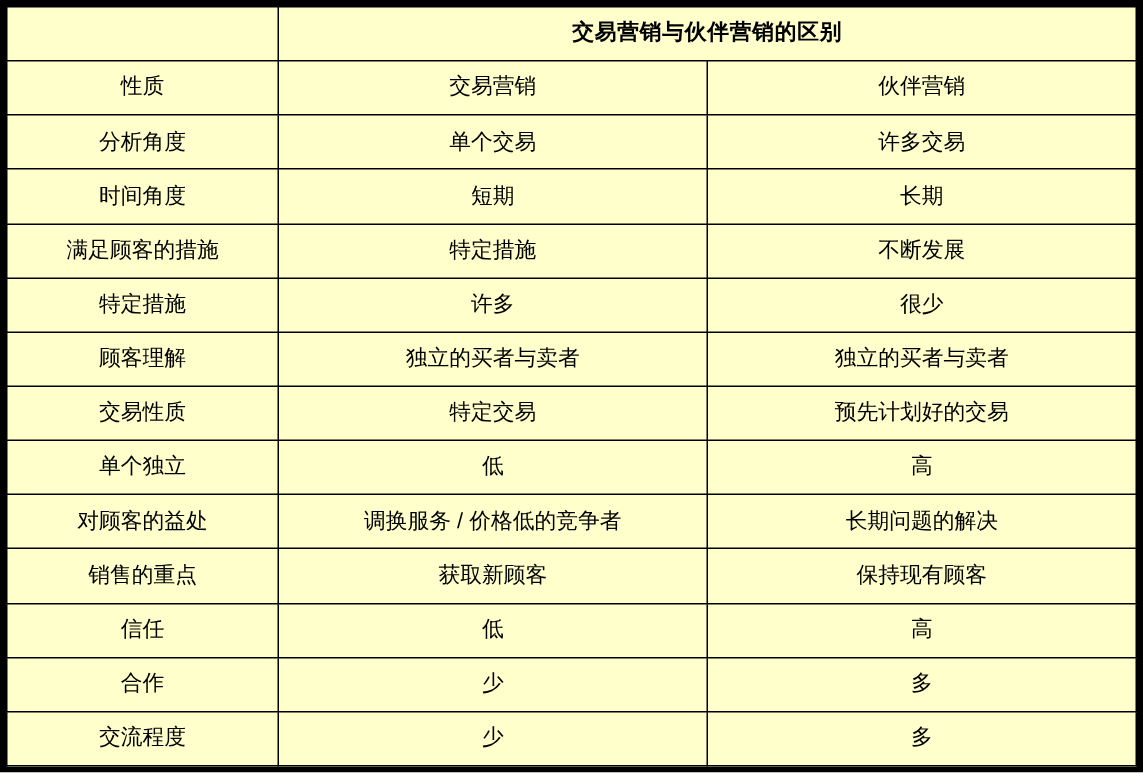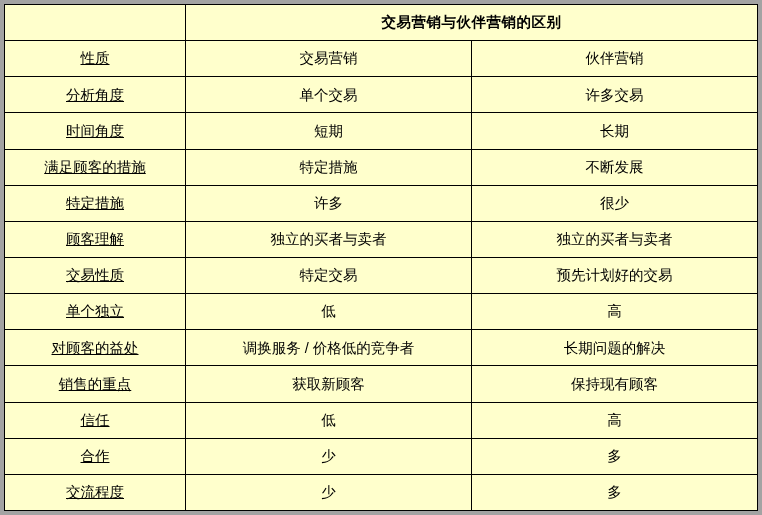--- a/index.html
+++ b/index.html
@@ -11,21 +11,21 @@
     width: 762px;
     height: 515px;
     font-family: "Liberation Sans", sans-serif;
     overflow: hidden;
   }
   .table-wrap {
     width: 762px;
     height: 515px;
     box-sizing: border-box;
     padding: 4px 4px 4px 4px;
-    background: #a3a3a3;
+    background: #000000;
   }
   table.comparison {
     border-collapse: collapse;
     table-layout: fixed;
     width: 754px;
     height: 507px;
     background: #ffffcc;
     border: 1px solid #000000;
   }
   table.comparison td {
@@ -33,21 +33,21 @@
     background: #ffffcc;
     text-align: center;
     vertical-align: middle;
     font-family: "Liberation Sans", sans-serif;
     font-size: 14.5px;
     color: #000000;
     padding: 2px 4px;
     line-height: 1.15;
     white-space: nowrap;
   }
-  td.col-label { width: 172px; text-decoration: underline; }
+  td.col-label { width: 172px; }
   td.col-a { width: 290px; }
   td.col-b { width: 290px; }
   td.title-cell {
     font-weight: bold;
     font-size: 16px;
     letter-spacing: 0.5px;
   }
   td.corner-cell {
     background: #ffffcc;
   }

